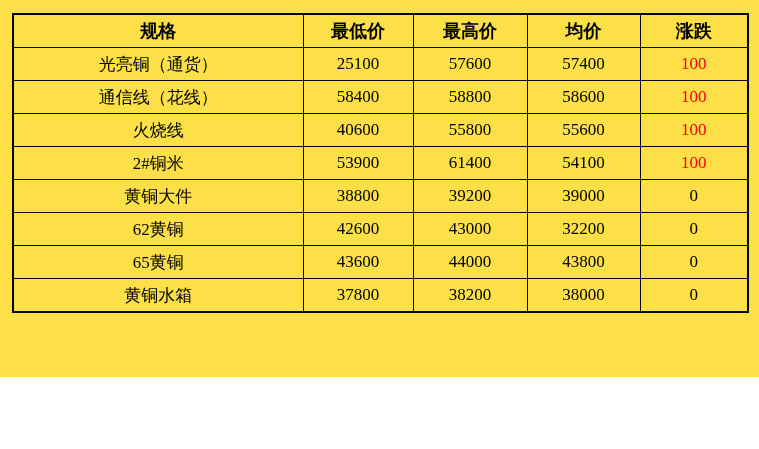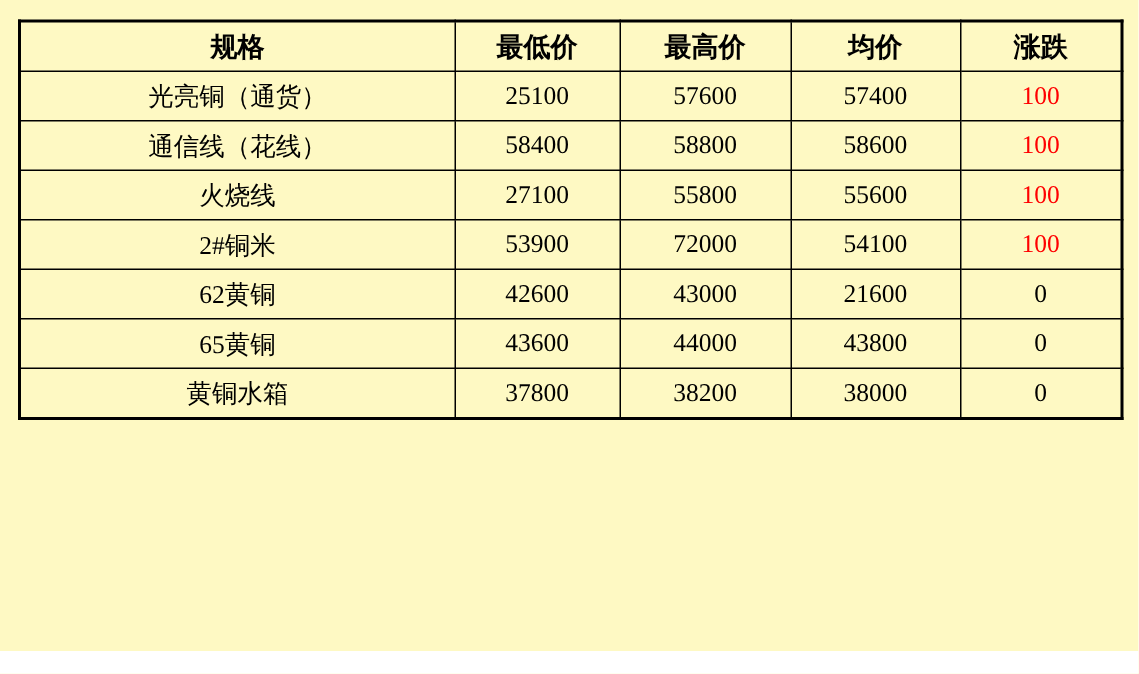--- a/index.html
+++ b/index.html
@@ -6,22 +6,22 @@
     margin: 0;
     padding: 0;
     width: 759px;
     height: 449px;
     background: #ffffff;
     font-family: "Liberation Serif", "DejaVu Serif", serif;
   }
   .page {
     position: relative;
     width: 759px;
-    height: 434px;
-    background: #fef9c3;
+    height: 377px;
+    background: #fde047;
   }
   table.price-table {
     position: absolute;
     left: 12px;
     top: 13px;
     border-collapse: collapse;
     table-layout: fixed;
     border: 2px solid #000000;
   }
   table.price-table th,
@@ -77,37 +77,44 @@
         </tr>
         <tr>
           <td>通信线（花线）</td>
           <td>58400</td>
           <td>58800</td>
           <td>58600</td>
           <td style="color: rgb(255, 0, 0);">100</td>
         </tr>
         <tr>
           <td>火烧线</td>
-          <td>27100</td>
+          <td>40600</td>
           <td>55800</td>
           <td>55600</td>
           <td style="color: rgb(255, 0, 0);">100</td>
         </tr>
         <tr>
           <td>2#铜米</td>
           <td>53900</td>
-          <td>72000</td>
+          <td>61400</td>
           <td>54100</td>
           <td style="color: rgb(255, 0, 0);">100</td>
+        </tr>
+        <tr>
+          <td>黄铜大件</td>
+          <td>38800</td>
+          <td>39200</td>
+          <td>39000</td>
+          <td style="color: rgb(0, 0, 0);">0</td>
         </tr>
         <tr>
           <td>62黄铜</td>
           <td>42600</td>
           <td>43000</td>
-          <td>21600</td>
+          <td>32200</td>
           <td style="color: rgb(0, 0, 0);">0</td>
         </tr>
         <tr>
           <td>65黄铜</td>
           <td>43600</td>
           <td>44000</td>
           <td>43800</td>
           <td style="color: rgb(0, 0, 0);">0</td>
         </tr>
         <tr>

